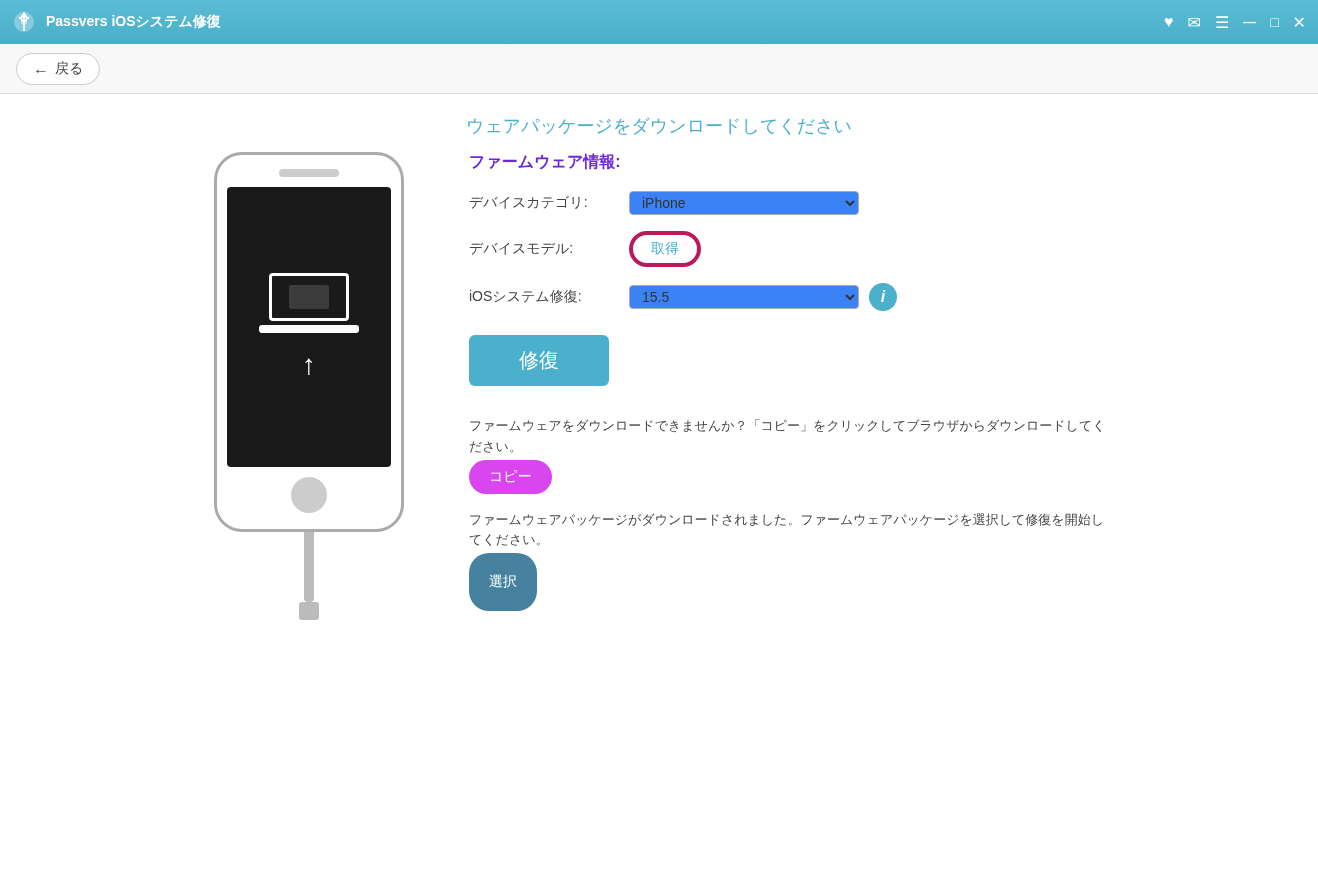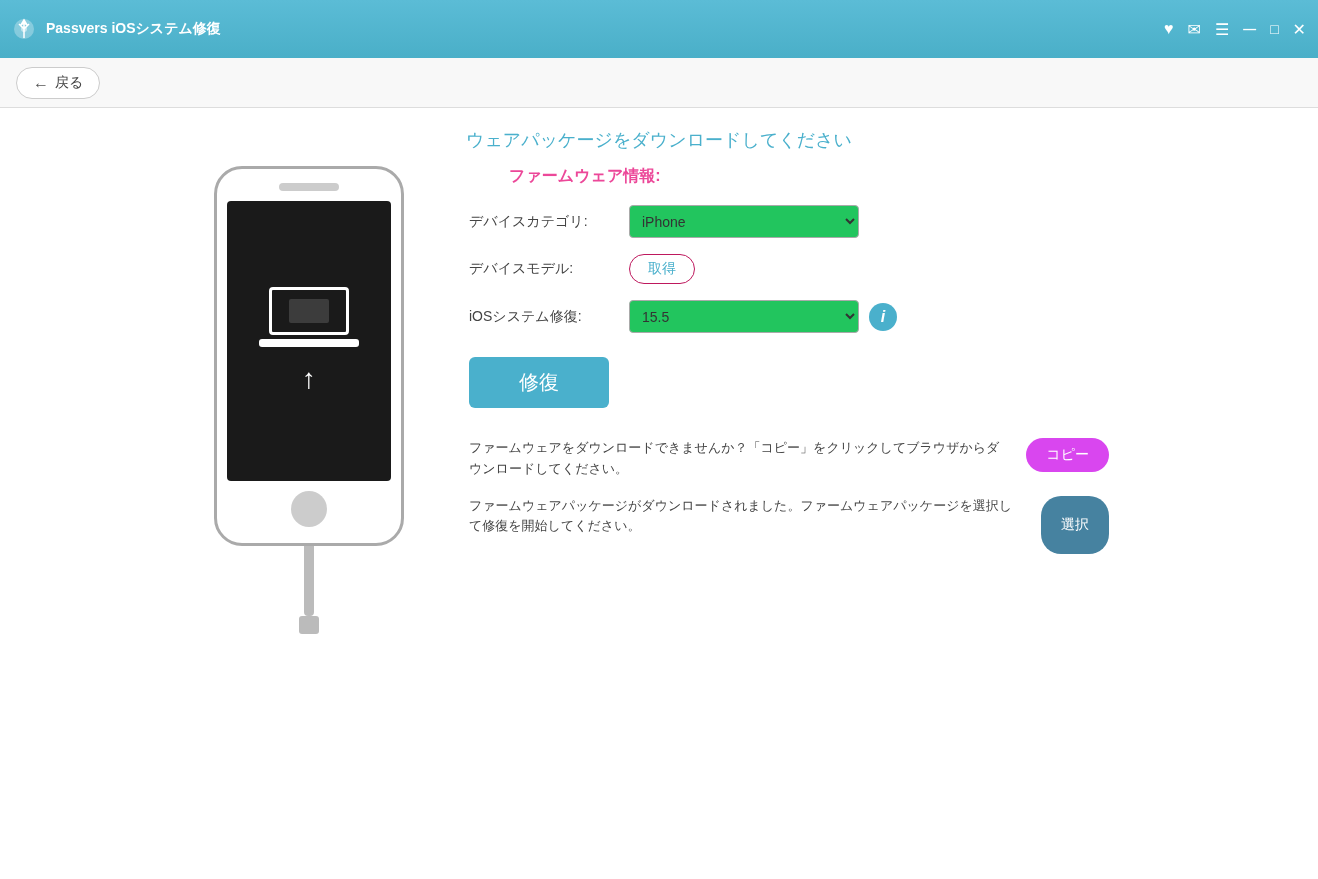--- a/index.html
+++ b/index.html
@@ -9,21 +9,21 @@
       width: 1318px;
       height: 879px;
       overflow: hidden;
       display: flex;
       flex-direction: column;
     }
 
     
     .title-bar {
       background: linear-gradient(to bottom, #5bbcd6, #4aafc8);
-      height: 58px;
+      height: 44px;
       display: flex;
       align-items: center;
       justify-content: space-between;
       padding: 0 12px;
       flex-shrink: 0;
     }
     .title-bar-left {
       display: flex;
       align-items: center;
       gap: 10px;
@@ -168,23 +168,22 @@
     }
 
     
     .form-area {
       flex: 1;
     }
 
     .firmware-title {
       font-size: 16px;
       font-weight: bold;
-      color: #ec4899;
+      color: #6d28d9;
       margin-bottom: 18px;
-      margin-left: 40px;
     }
 
     .form-row {
       display: flex;
       align-items: center;
       margin-bottom: 16px;
     }
     .form-label {
       width: 160px;
       font-size: 14px;
@@ -192,38 +191,38 @@
       flex-shrink: 0;
     }
     .form-control {
       display: flex;
       align-items: center;
       gap: 10px;
     }
 
     select {
       width: 230px;
-      height: 33px;
+      height: 24px;
       border: 1px solid #aaa;
       border-radius: 4px;
       padding: 0 8px;
       font-size: 14px;
       color: #333;
-      background: #22c55e;
+      background: #3b82f6;
       cursor: pointer;
       appearance: auto;
     }
 
     .model-select {
       width: 230px;
     }
 
     .get-button {
       background: white;
-      border: 1px solid #be185d;
+      border: 4px solid #be185d;
       color: #4ab0cc;
       border-radius: 20px;
       padding: 5px 18px;
       font-size: 14px;
       cursor: pointer;
     }
 
     .info-icon {
       width: 28px;
       height: 28px;
@@ -252,22 +251,23 @@
       margin-bottom: 20px;
     }
 
     .download-section {
       margin-top: 10px;
     }
 
     .download-row {
       display: flex;
       align-items: flex-start;
-      gap: 24px;
+      gap: 2px;
       margin-bottom: 16px;
+      flex-direction: column;
     }
     .download-text {
       font-size: 13px;
       color: #444;
       line-height: 1.6;
       flex: 1;
     }
     .copy-button {
       background: #d946ef;
       color: white;

